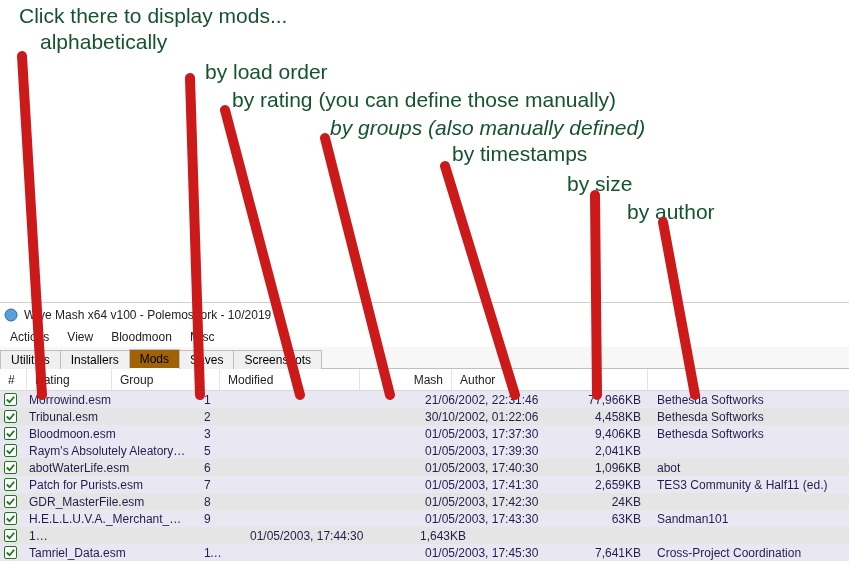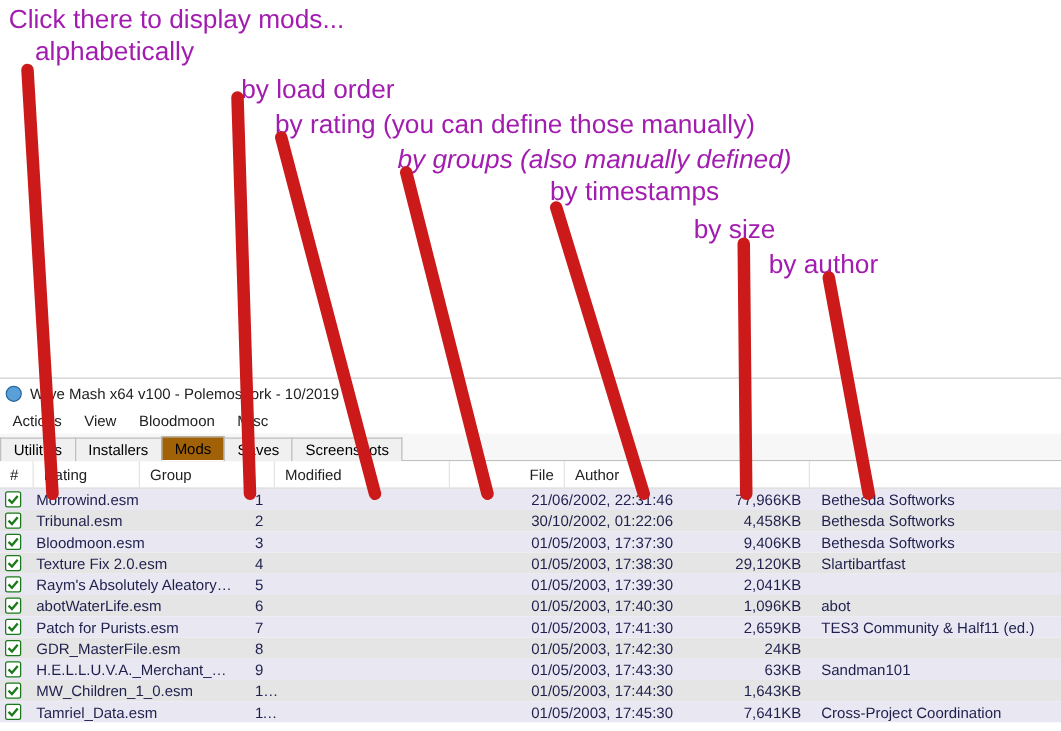--- a/index.html
+++ b/index.html
@@ -14,22 +14,23 @@
   }
   .annot-layer {
     position: absolute;
     inset: 0;
     pointer-events: none;
     z-index: 20;
   }
   .annot-layer .label {
     position: absolute;
     font-size: 21px;
-    color: #a21caf;
+    color: #14532d;
     white-space: nowrap;
+    margin-left: 12px;
   }
   .annot-layer svg {
     position: absolute; inset: 0;
     width: 849px; height: 585px;
     overflow: visible;
   }
   .annot-layer svg line {
     stroke: #cc1a1a;
     stroke-width: 10;
     stroke-linecap: round;
@@ -209,21 +210,21 @@
     <div class="tab active">Mods</div>
     <div class="tab">Saves</div>
     <div class="tab">Screenshots</div>
   </div>
 
   <div class="headers">
     <div class="hcell h-num">#</div>
     <div class="hcell h-rating">Rating</div>
     <div class="hcell h-group">Group</div>
     <div class="hcell h-mod">Modified</div>
-    <div class="hcell h-size right">File</div>
+    <div class="hcell h-size right">Mash</div>
     <div class="hcell h-author">Author</div>
   </div>
 
   <div class="rows" id="rows-container">
       <div class="row even">
         <span class="cb">
           <svg viewBox="0 0 12 12">
             <polyline points="2,6 5,9 10,3" fill="none" stroke="#1a7a1a" stroke-width="2"></polyline>
           </svg>
         </span>
@@ -256,34 +257,20 @@
           </svg>
         </span>
         <span class="cell cw-file">Bloodmoon.esm</span>
         <span class="cell cw-num">3</span>
         <span class="cell cw-rating"></span>
         <span class="cell cw-group"></span>
         <span class="cell cw-mod">01/05/2003, 17:37:30</span>
         <span class="cell cw-size right">9,406KB</span>
         <span class="cell cw-author">Bethesda Softworks</span>
       </div>
-      <div class="row odd">
-        <span class="cb">
-          <svg viewBox="0 0 12 12">
-            <polyline points="2,6 5,9 10,3" fill="none" stroke="#1a7a1a" stroke-width="2"></polyline>
-          </svg>
-        </span>
-        <span class="cell cw-file">Texture Fix 2.0.esm</span>
-        <span class="cell cw-num">4</span>
-        <span class="cell cw-rating"></span>
-        <span class="cell cw-group"></span>
-        <span class="cell cw-mod">01/05/2003, 17:38:30</span>
-        <span class="cell cw-size right">29,120KB</span>
-        <span class="cell cw-author">Slartibartfast</span>
-      </div>
       <div class="row even">
         <span class="cb">
           <svg viewBox="0 0 12 12">
             <polyline points="2,6 5,9 10,3" fill="none" stroke="#1a7a1a" stroke-width="2"></polyline>
           </svg>
         </span>
         <span class="cell cw-file">Raym's Absolutely Aleatory Acc...</span>
         <span class="cell cw-num">5</span>
         <span class="cell cw-rating"></span>
         <span class="cell cw-group"></span>
@@ -346,21 +333,20 @@
         <span class="cell cw-mod">01/05/2003, 17:43:30</span>
         <span class="cell cw-size right">63KB</span>
         <span class="cell cw-author">Sandman101</span>
       </div>
       <div class="row odd">
         <span class="cb">
           <svg viewBox="0 0 12 12">
             <polyline points="2,6 5,9 10,3" fill="none" stroke="#1a7a1a" stroke-width="2"></polyline>
           </svg>
         </span>
-        <span class="cell cw-file">MW_Children_1_0.esm</span>
         <span class="cell cw-num">10</span>
         <span class="cell cw-rating"></span>
         <span class="cell cw-group"></span>
         <span class="cell cw-mod">01/05/2003, 17:44:30</span>
         <span class="cell cw-size right">1,643KB</span>
         <span class="cell cw-author"></span>
       </div>
       <div class="row even">
         <span class="cb">
           <svg viewBox="0 0 12 12">

